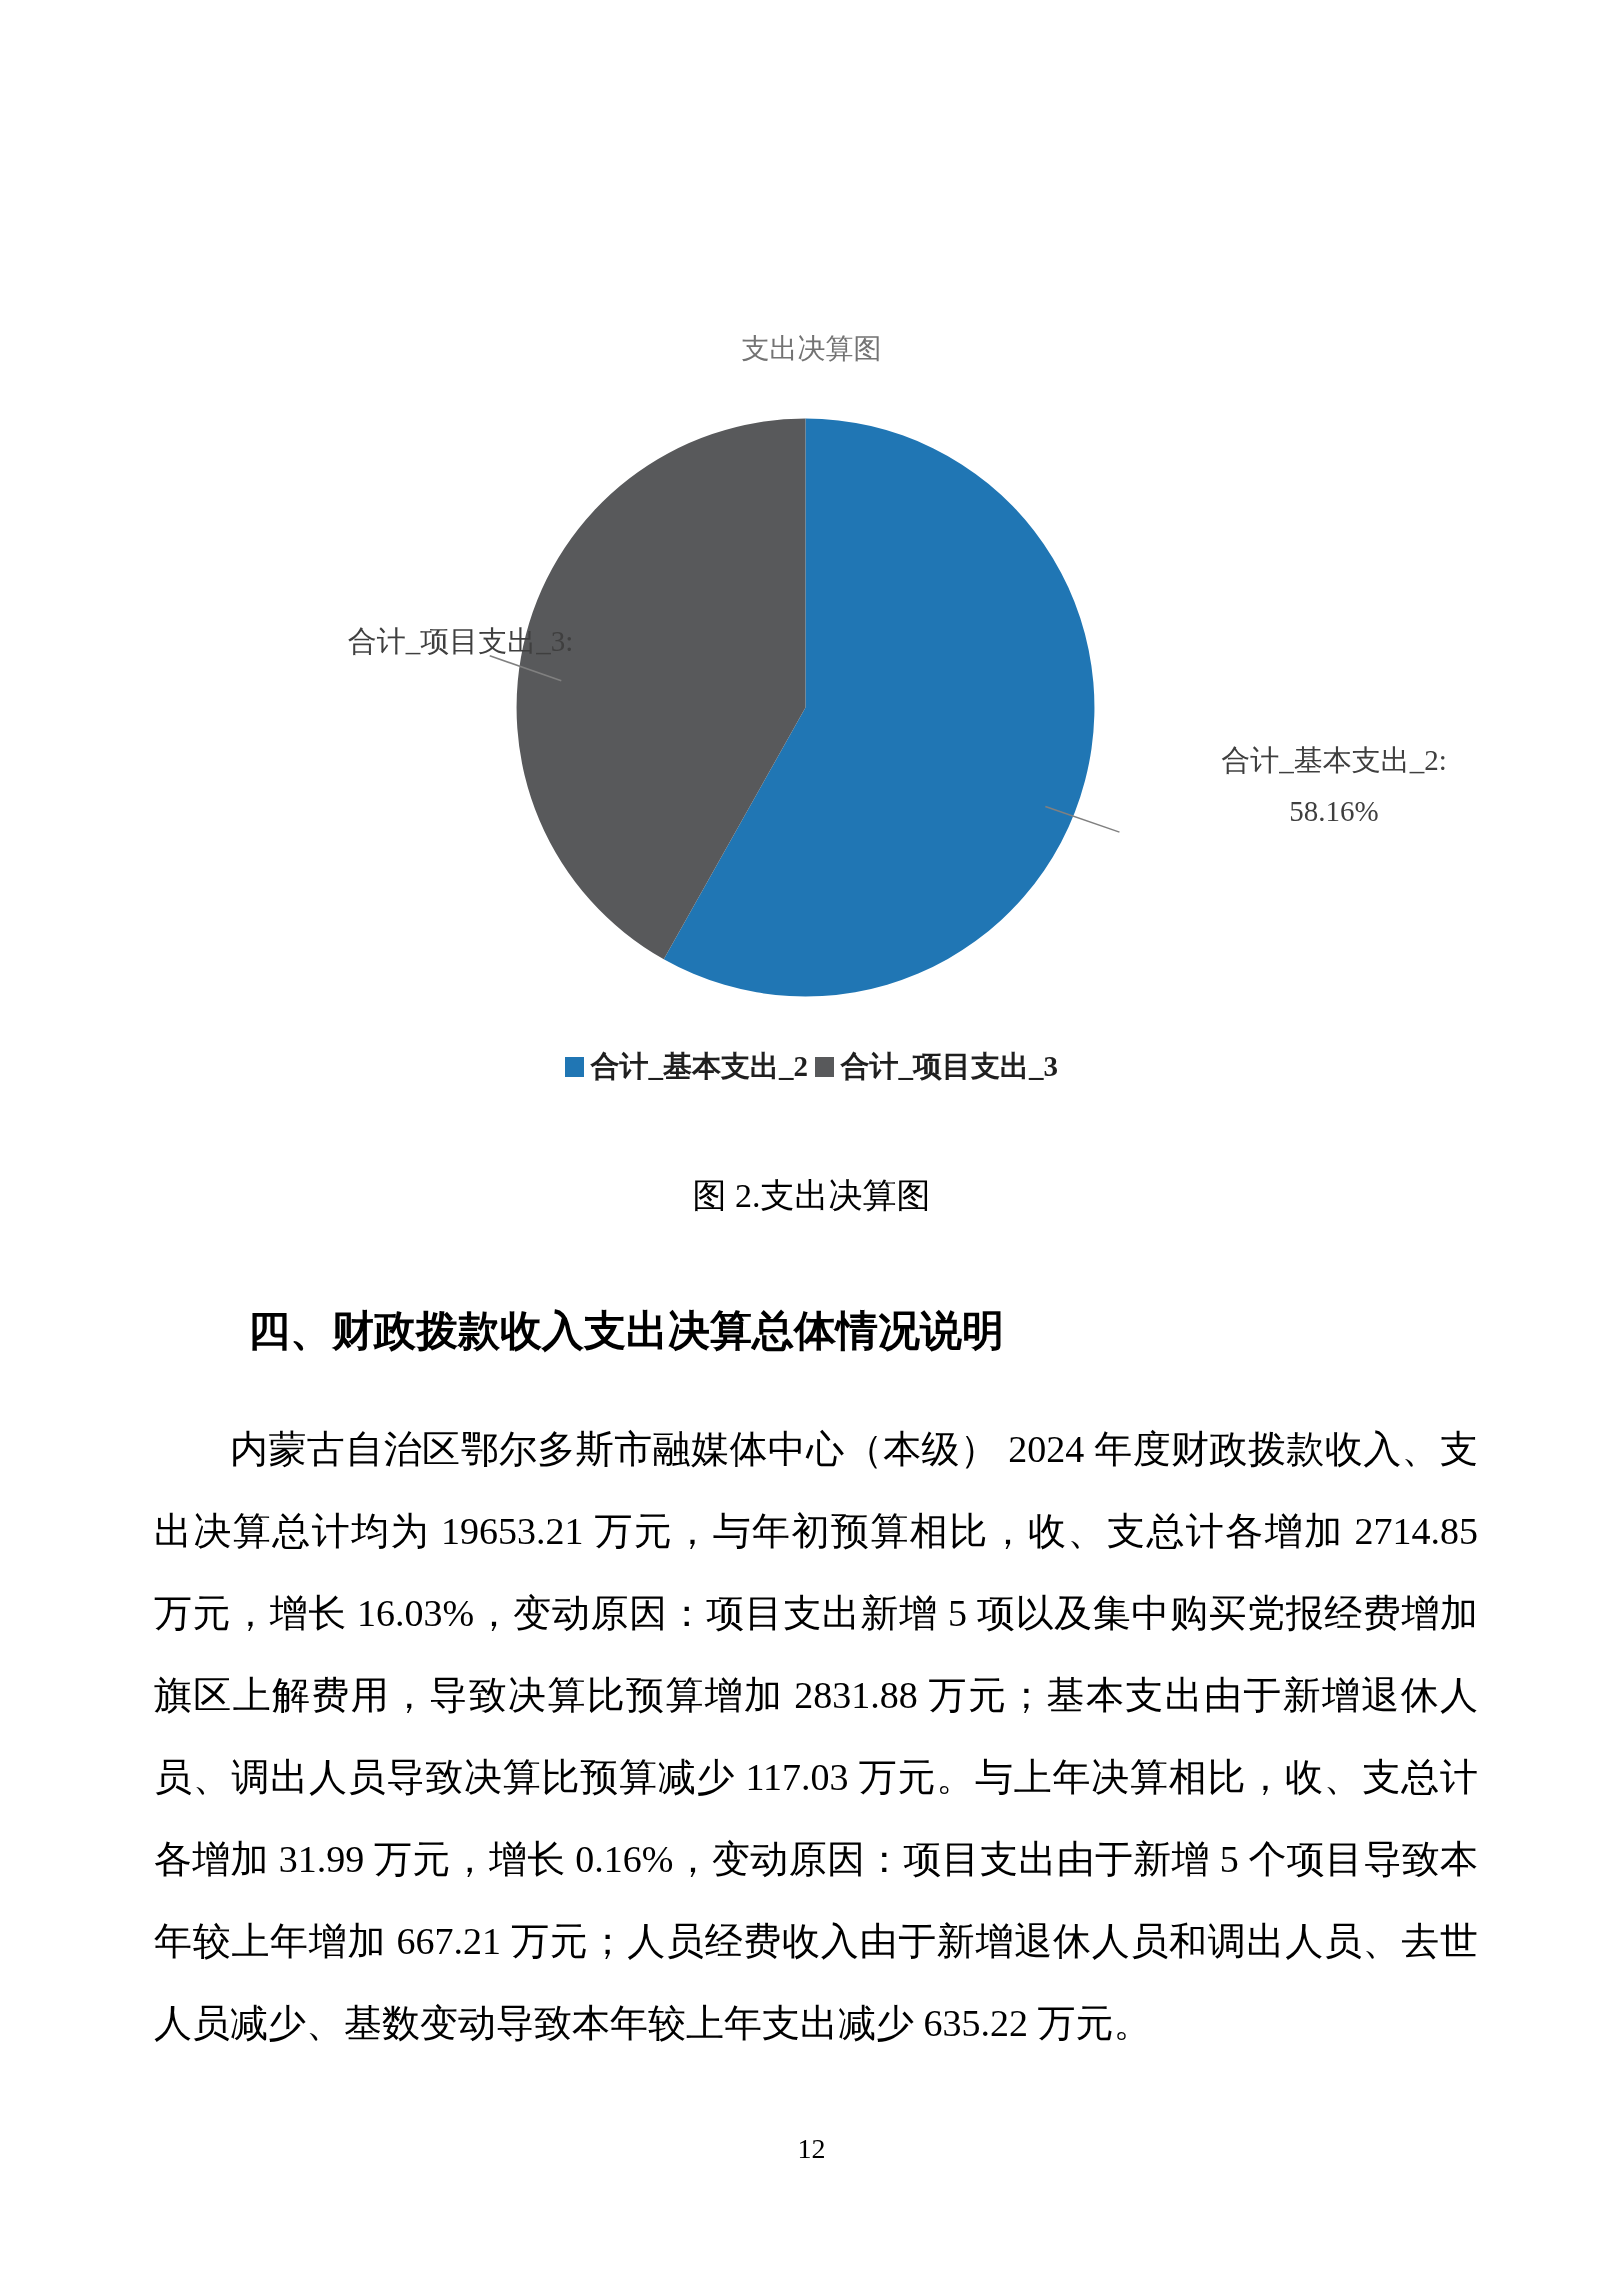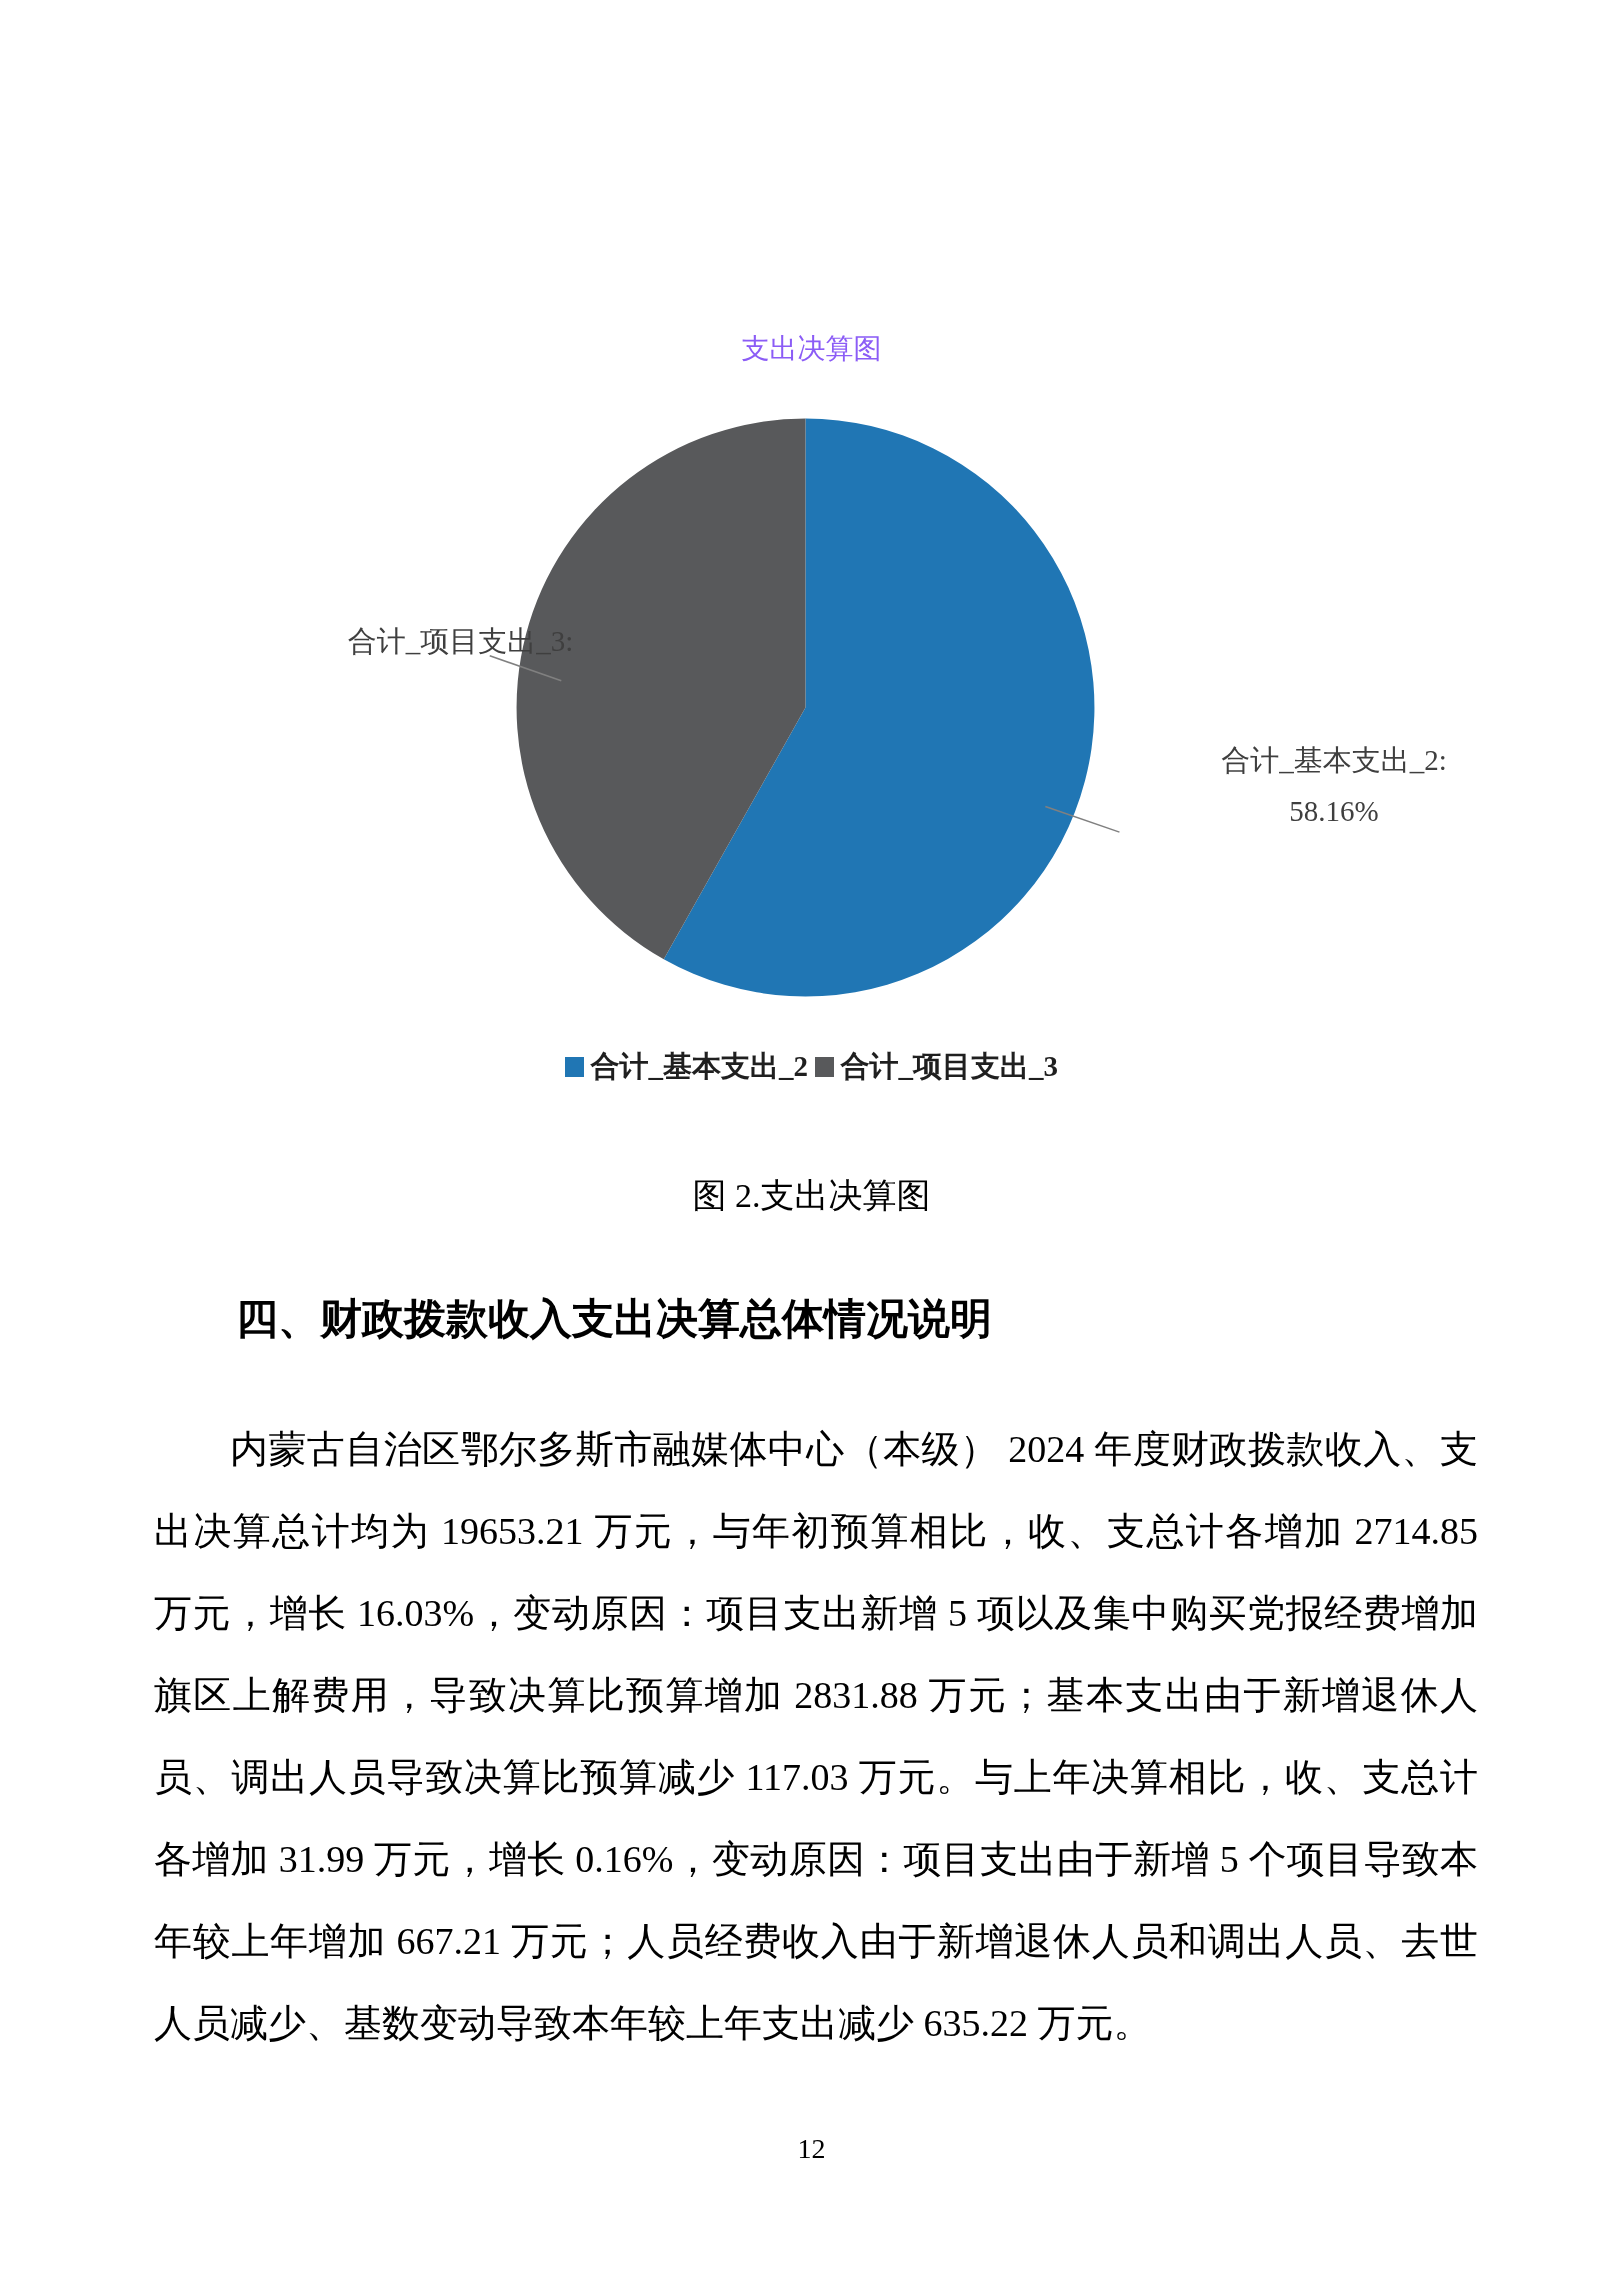--- a/index.html
+++ b/index.html
@@ -19,21 +19,21 @@
     font-size:38px;
     line-height:82px;
     text-indent:2em;
   }
   
   .chart-title{
     position:absolute;
     left:0; top:330px; width:100%;
     text-align:center;
     font-size:28px;
-    color:#8b5cf6;
+    color:#737373;
     font-family:"Liberation Serif","DejaVu Serif",serif;
   }
   .pie-svg{
     position:absolute;
     left:514px; top:416px;
     width:583px; height:583px;
   }
   .leader-svg{
     position:absolute;
     left:0; top:0; width:1623px; height:2295px;
@@ -65,21 +65,21 @@
     position:absolute;
     left:0; top:1173px; width:100%;
     text-align:center;
     font-size:34px;
     color:#000;
   }
   
   .section-heading{
     position:absolute;
     left:236px; top:1291px; width:1242px;
-    margin:0;
+    margin:12px;
     font-size:42px;
     font-weight:bold;
     font-family:"Liberation Sans","DejaVu Sans",sans-serif;
     color:#000;
   }
   .body-paragraph{
     position:absolute;
     left:153px; top:1407px; width:1324px;
     margin:1px;
     font-size:38px;

